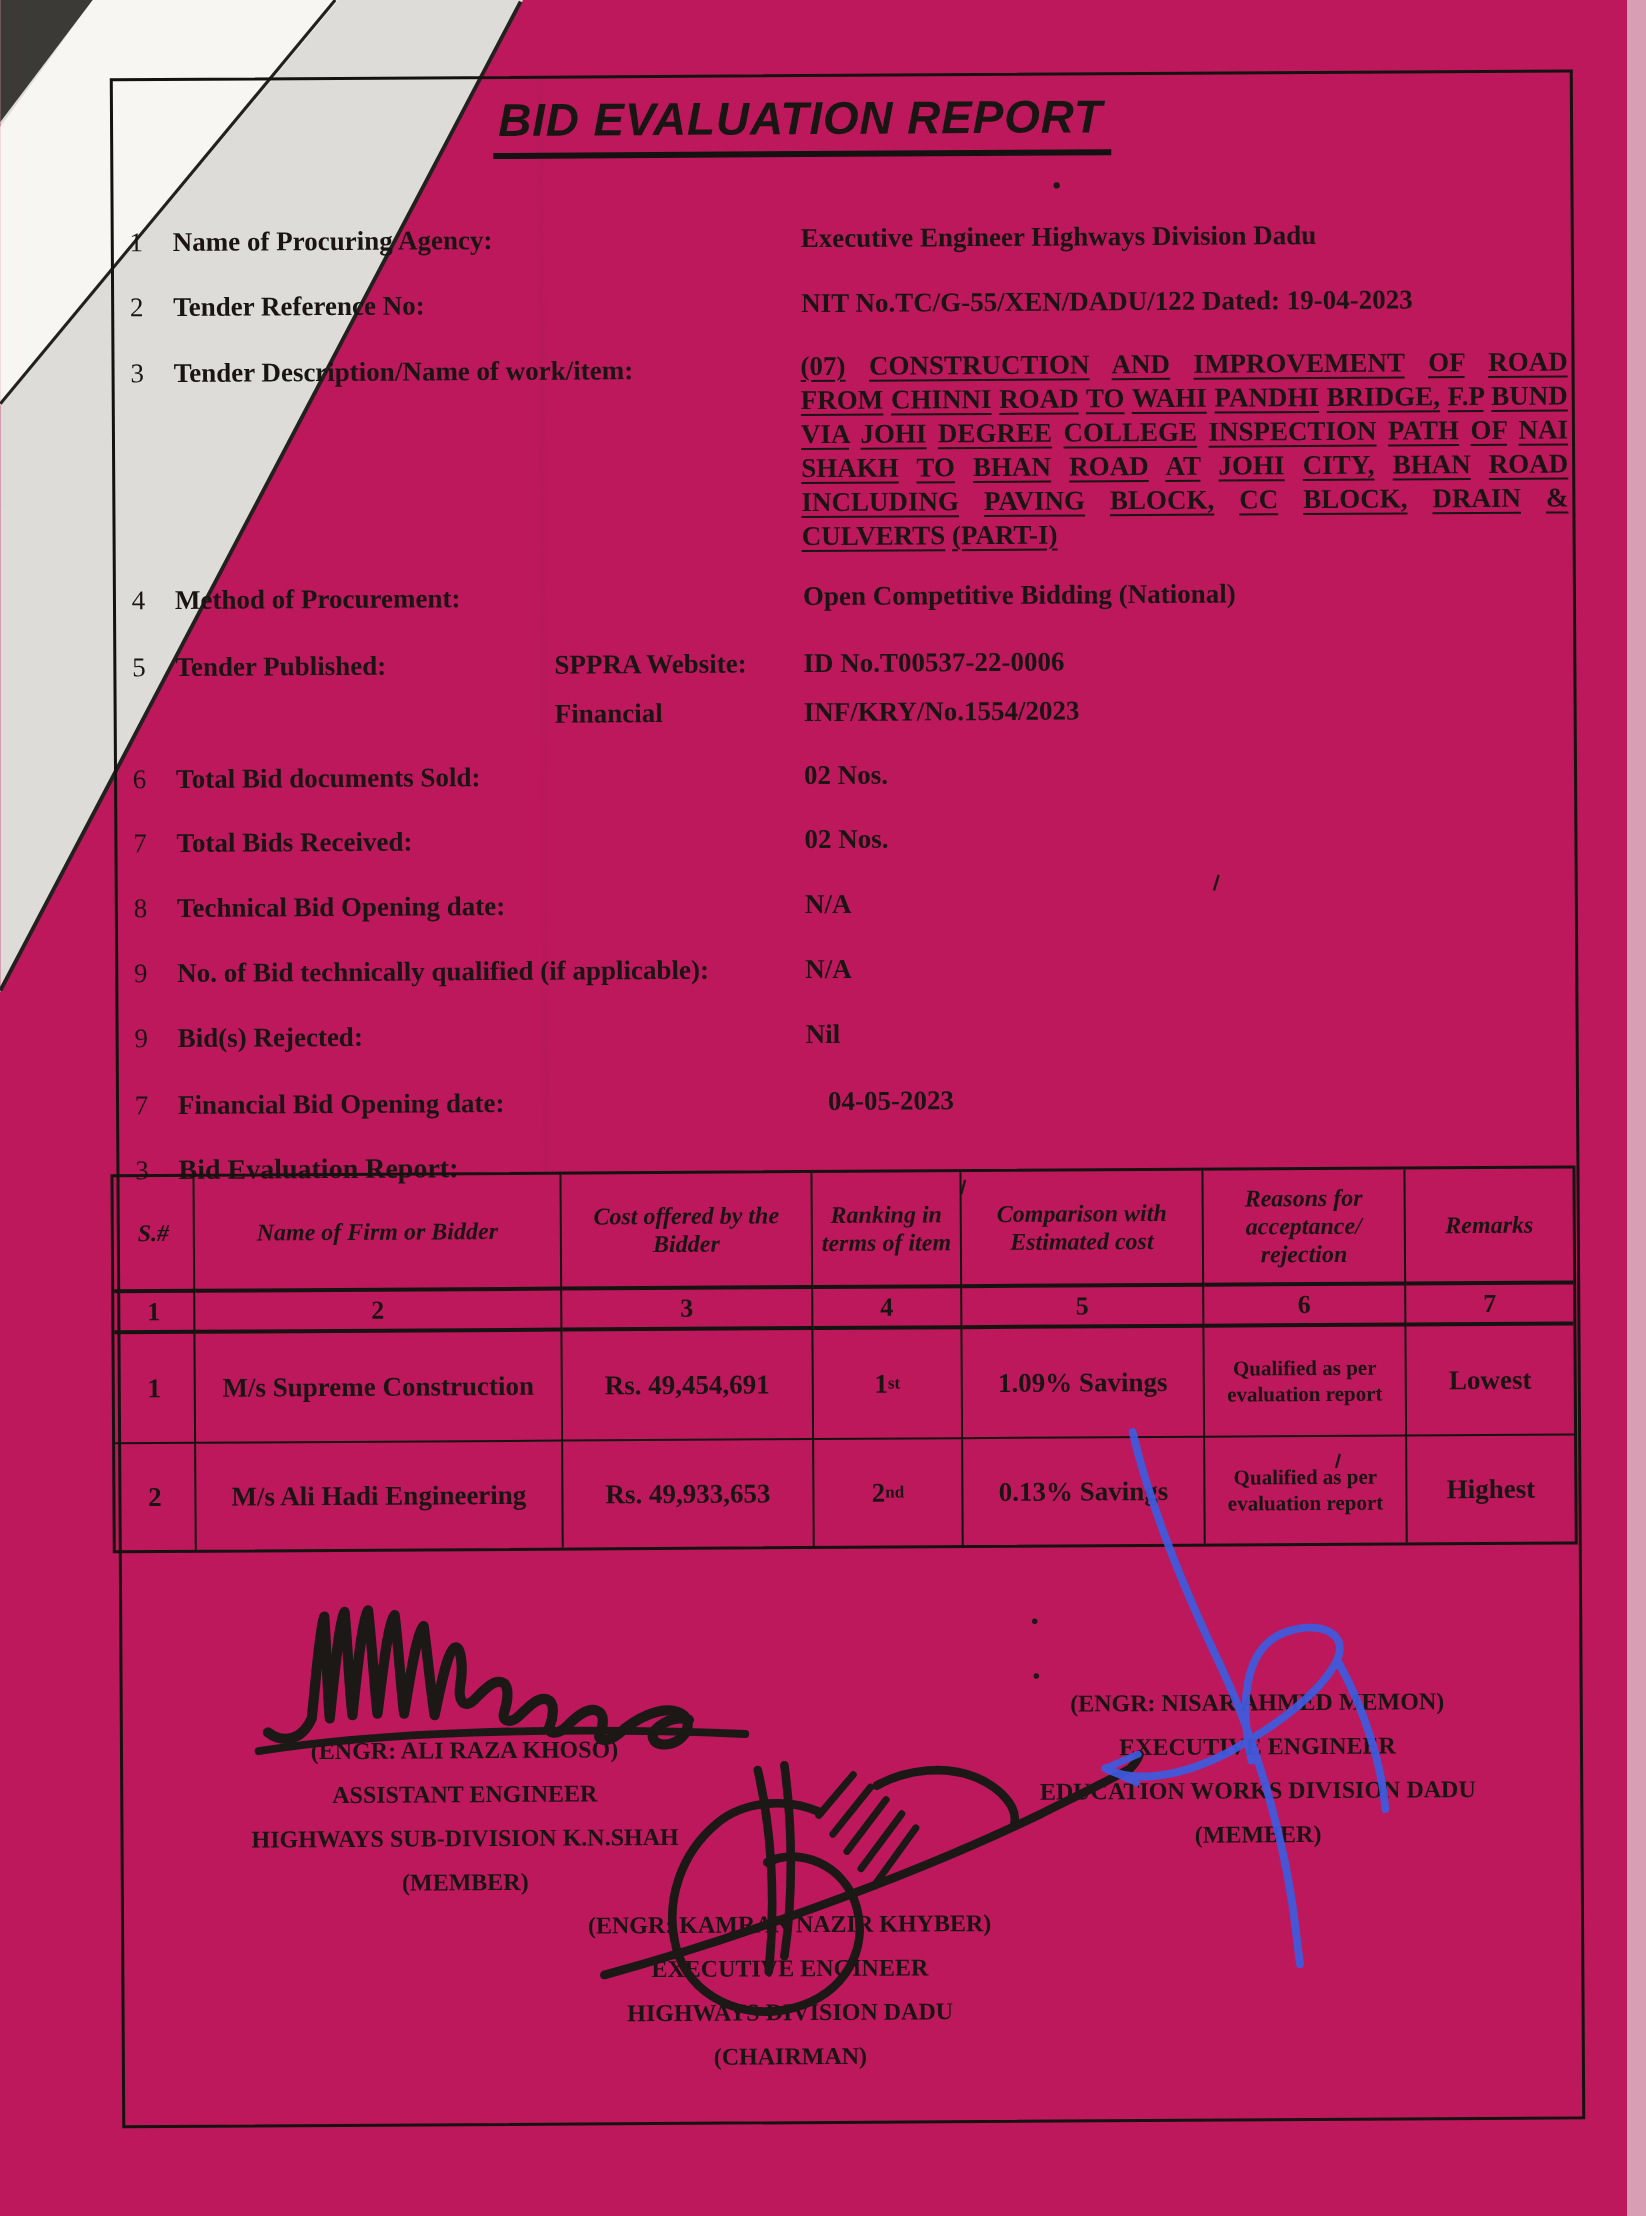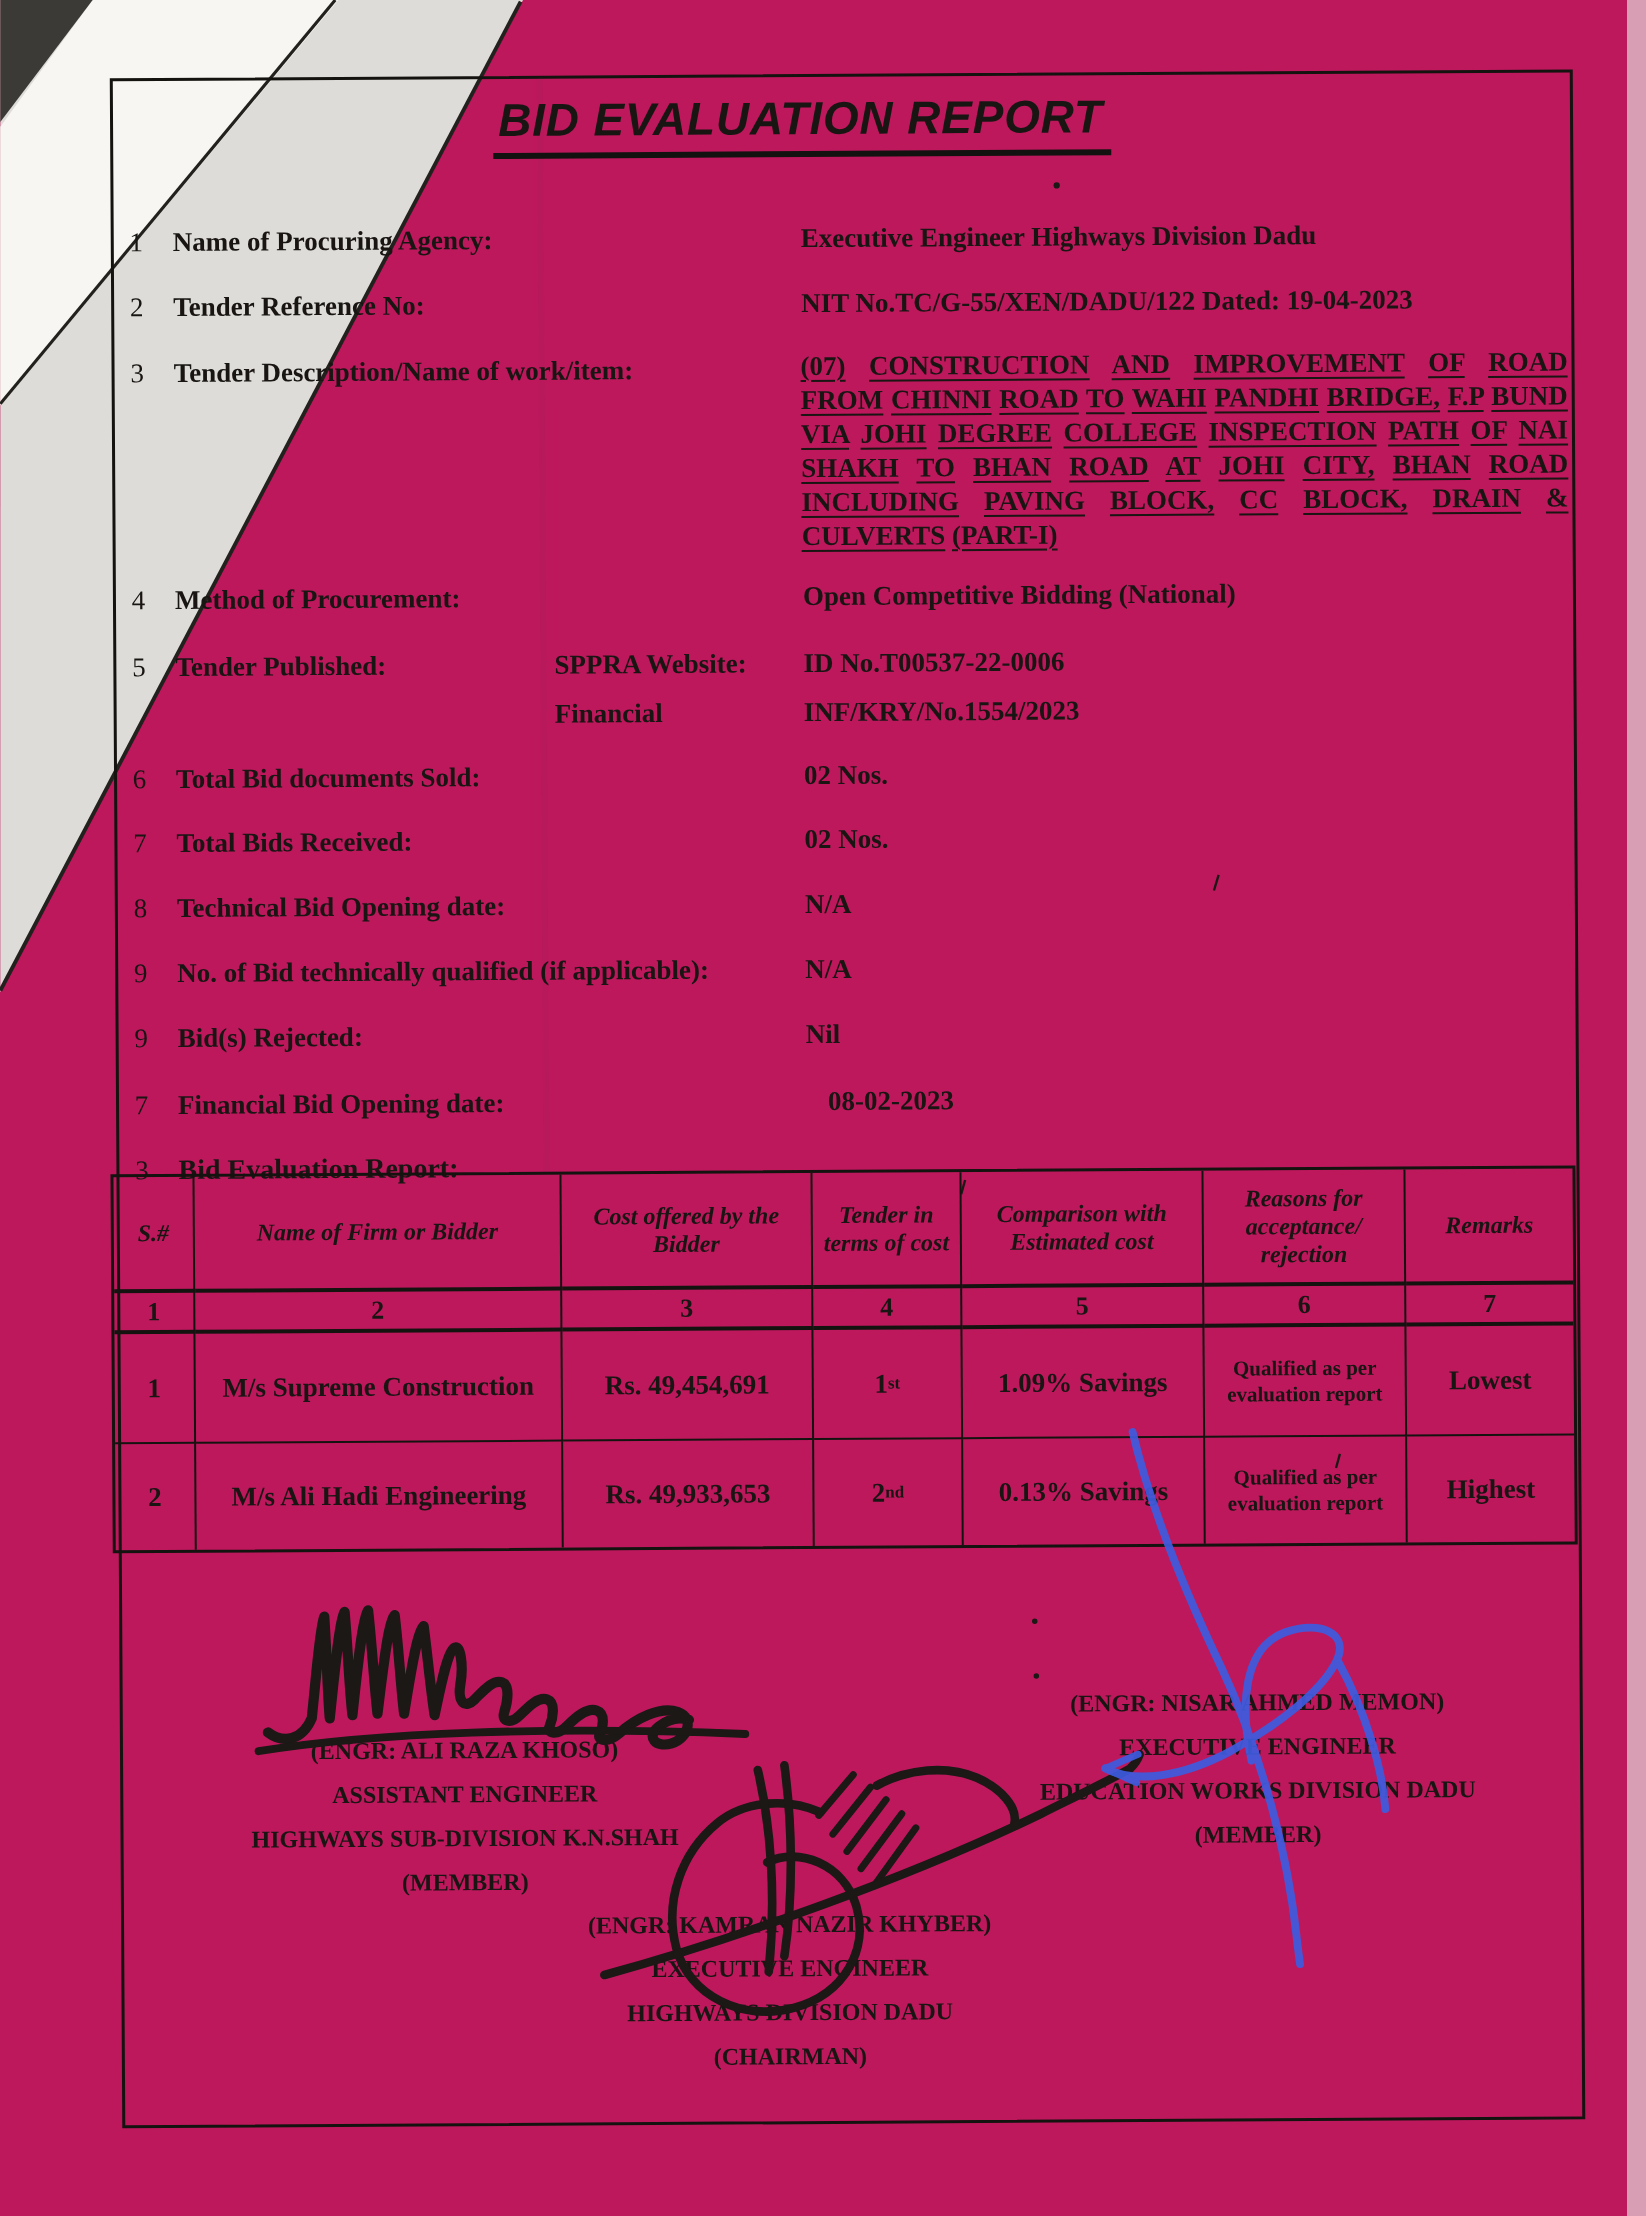--- a/index.html
+++ b/index.html
@@ -123,32 +123,32 @@
       <span class="value">N/A</span>
     </div>
     <div class="item" style="top:1017px">
       <span class="num">9</span>
       <span class="label">Bid(s) Rejected:</span>
       <span class="value">Nil</span>
     </div>
     <div class="item" style="top:1084px">
       <span class="num">7</span>
       <span class="label">Financial Bid Opening date:</span>
-      <span class="value" style="left:828px">08-02-2023</span>
+      <span class="value" style="left:828px">04-05-2023</span>
     </div>
     <div class="item" style="top:1149px">
       <span class="num">3</span>
       <span class="label" style="font-size:28px">Bid Evaluation Report:</span>
     </div>
 
     <div class="bid-table">
       <div class="cell th">S.#</div>
       <div class="cell th">Name of Firm or Bidder</div>
       <div class="cell th">Cost offered by the Bidder</div>
-      <div class="cell th">Tender in terms of cost</div>
+      <div class="cell th">Ranking in terms of item</div>
       <div class="cell th">Comparison with Estimated cost</div>
       <div class="cell th">Reasons for acceptance/ rejection</div>
       <div class="cell th">Remarks</div>
 
       <div class="cell tn">1</div>
       <div class="cell tn">2</div>
       <div class="cell tn">3</div>
       <div class="cell tn">4</div>
       <div class="cell tn">5</div>
       <div class="cell tn">6</div>

